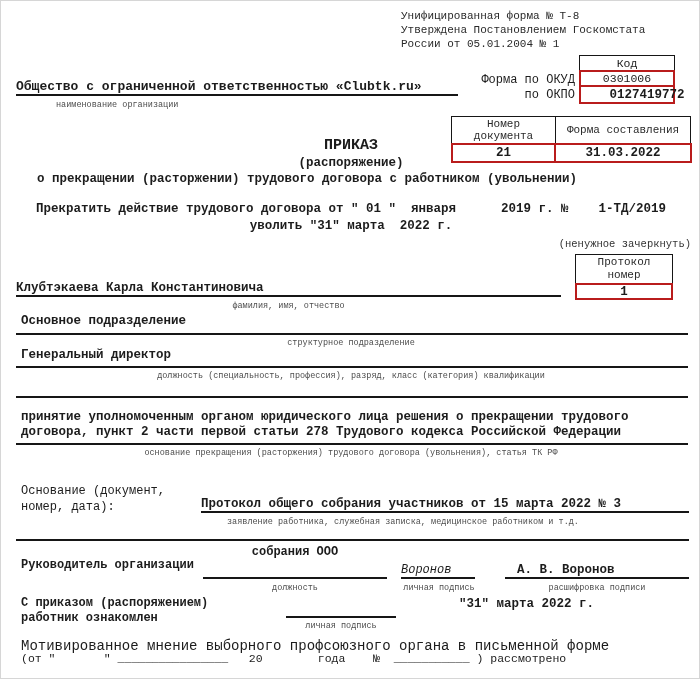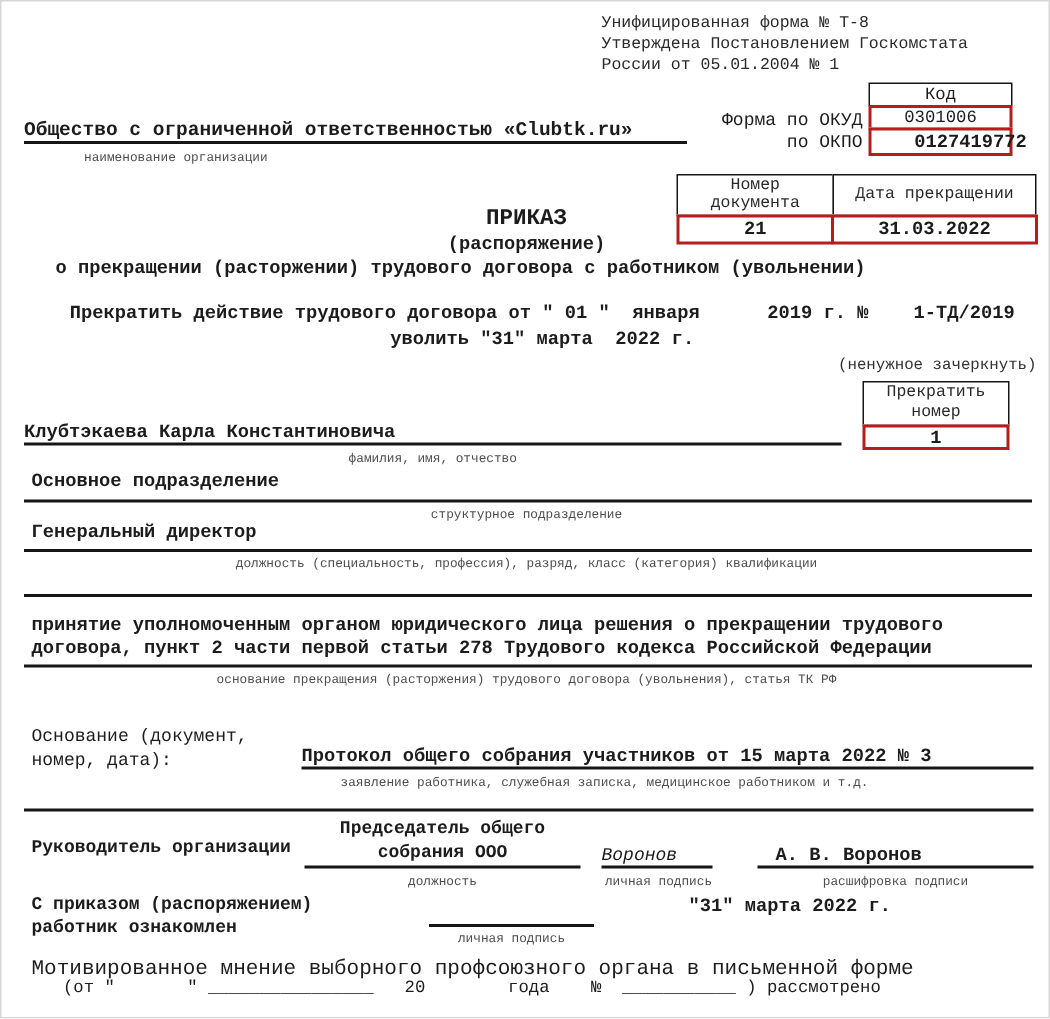--- a/index.html
+++ b/index.html
@@ -4,21 +4,21 @@
 <style>
   * { margin:0; padding:0; box-sizing:border-box; }
   html,body { background:#fff; }
   body { font-family:"DejaVu Sans", sans-serif; color:#1c1c1c; }
   .page { position:relative; width:700px; height:679px; background:#fff; border:1px solid #d6d6d6; overflow:hidden; }
   .abs { position:absolute;font-family:Liberation Mono, monospace; }
   .b { font-weight:bold; }
   .i { font-style:italic; }
   .ctr { text-align:center; }
   .rt { text-align:right; }
-  .pre { white-space:pre;padding-left:21px; }
+  .pre { white-space:pre; }
   .t9  { font-size:8.5px; color:#4d4d4d; }
   .t10 { font-size:10.5px; color:#333; }
   .t11 { font-size:11px; color:#2a2a2a; }
   .t115{ font-size:11.5px; }
   .t12 { font-size:12px; }
   .t125{ font-size:12.5px; }
   .t13 { font-size:13px; }
   .t15 { font-size:15px; }
   .ul2 { border-bottom:2px solid #161616; }
   .cell { border:1px solid #161616; display:flex; align-items:center; justify-content:center; text-align:center; background:#fff; }
@@ -49,38 +49,38 @@
   <div class="abs t12 rt" style="left:430px; top:87px; width:144px;">по ОКПО</div>
 
   <div class="abs ul2 botext b t13" style="left:15px; top:70px; width:442px; height:25px;">
     <span>Общество с ограниченной ответственностью «Clubtk.ru»</span>
   </div>
   <div class="abs t9" style="left:55px; top:99px;">наименование организации</div>
 
   <div class="abs" style="left:450px; top:115px;">
     <div class="flex">
       <div class="cell t11" style="width:105px; height:28px; padding:0 12px;">Номер документа</div>
-      <div class="cell t11" style="width:136px; height:28px; margin-left:-1px;">Дата прекращении</div>
+      <div class="cell t11" style="width:136px; height:28px; margin-left:-1px;">Форма составления</div>
     </div>
     <div class="flex" style="margin-top:-1px;">
       <div class="cell thick b t125" style="width:105px; height:20px;">21</div>
       <div class="cell thick b t125" style="width:138px; height:20px; margin-left:-2px;">31.03.2022</div>
     </div>
   </div>
 
   <div class="abs ctr b t15" style="left:0; top:136px; width:700px;">ПРИКАЗ</div>
   <div class="abs ctr b t125" style="left:0; top:155px; width:700px;">(распоряжение)</div>
   <div class="abs ctr b t125" style="left:0; top:171px; width:612px;">о прекращении (расторжении) трудового договора с работником (увольнении)</div>
 
   <div class="abs ctr b t125 pre" style="left:0; top:201px; width:700px;">Прекратить действие трудового договора от " 01 "  января      2019 г. №    1-ТД/2019</div>
   <div class="abs ctr b t125 pre" style="left:0; top:218px; width:700px;">уволить "31" марта  2022 г.</div>
   <div class="abs rt t10" style="left:400px; top:237px; width:290px;">(ненужное зачеркнуть)</div>
 
   <div class="abs" style="left:574px; top:253px; width:98px;">
-    <div class="cell t11" style="height:30px; padding:0 8px; line-height:13px;">Прекратить номер</div>
+    <div class="cell t11" style="height:30px; padding:0 8px; line-height:13px;">Протокол номер</div>
     <div class="cell thick b t125" style="height:17px; margin-top:-1px;">1</div>
   </div>
 
   <div class="abs ctr t9" style="left:15px; top:300px; width:545px;">фамилия, имя, отчество</div>
   <div class="abs ul2 botext b t125" style="left:15px; top:270px; width:545px; height:26px;">
     <span>Клубтэкаева Карла Константиновича</span>
   </div>
 
   <div class="abs ul2 b t125" style="left:15px; top:313px; width:672px; height:21px; padding-left:5px;">
     <span>Основное подразделение</span>
@@ -106,21 +106,20 @@
   </div>
   <div class="abs ul2 botext b t125" style="left:200px; top:480px; width:488px; height:32px;">
     <span>Протокол общего собрания участников от 15 марта 2022 № 3</span>
   </div>
   <div class="abs t9" style="left:226px; top:516px;">заявление работника, служебная записка, медицинское работником и т.д.</div>
 
   <div class="abs ul2" style="left:15px; top:525px; width:673px; height:15px;"></div>
 
   <div class="abs b t12" style="left:20px; top:557px;">Руководитель организации</div>
   <div class="abs ul2 ctr b t12 lh16" style="left:202px; top:543px; width:184px; height:35px;">
-    <div>Председатель общего</div>
     <div>собрания ООО</div>
   </div>
   <div class="abs ctr t9" style="left:202px; top:582px; width:184px;">должность</div>
 
   <div class="abs ul2 botext i t12" style="left:400px; top:560px; width:74px; height:18px;">
     <span>Воронов</span>
   </div>
   <div class="abs ctr t9" style="left:398px; top:582px; width:80px;">личная подпись</div>
 
   <div class="abs ul2 botext b t125" style="left:504px; top:558px; width:184px; height:20px; justify-content:flex-start; padding-left:12px;">

